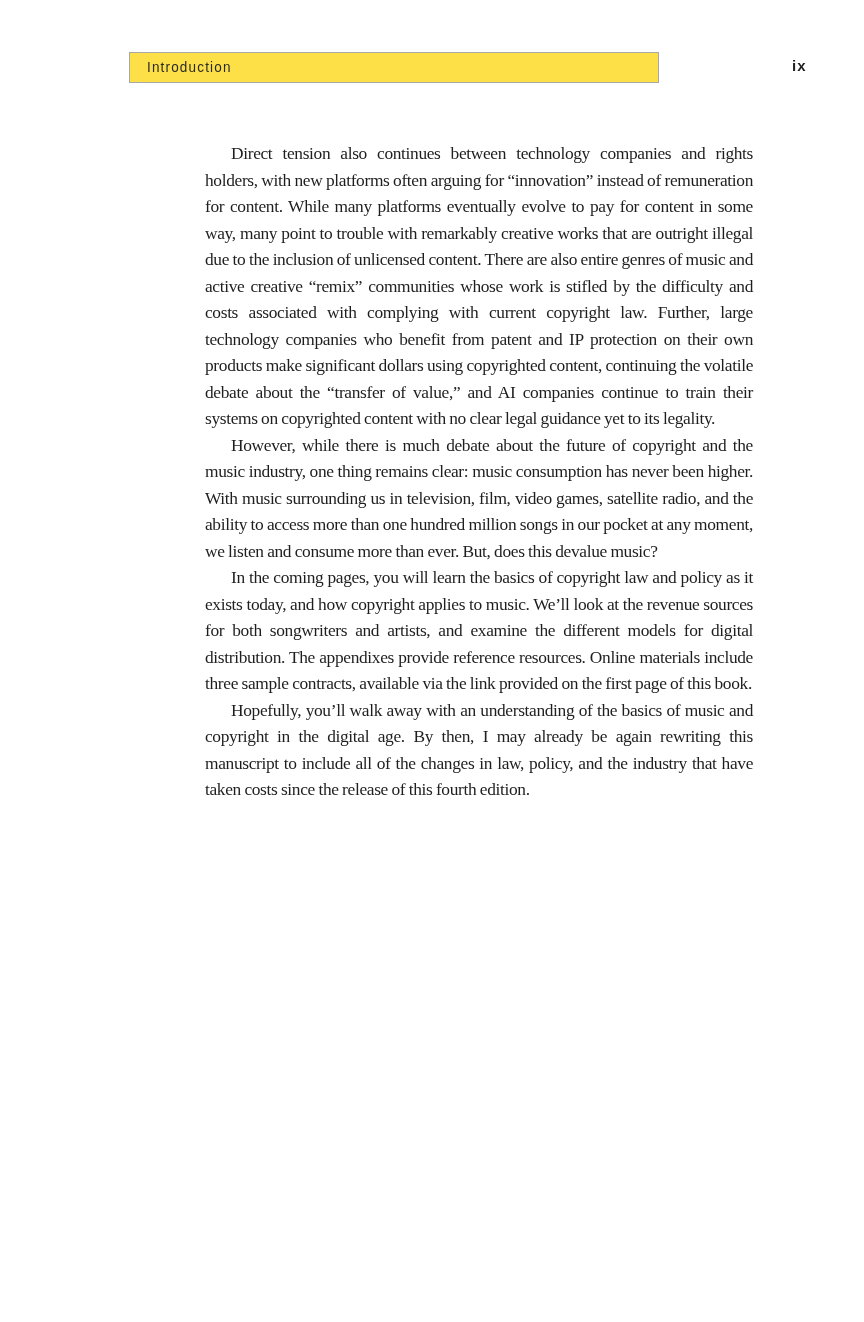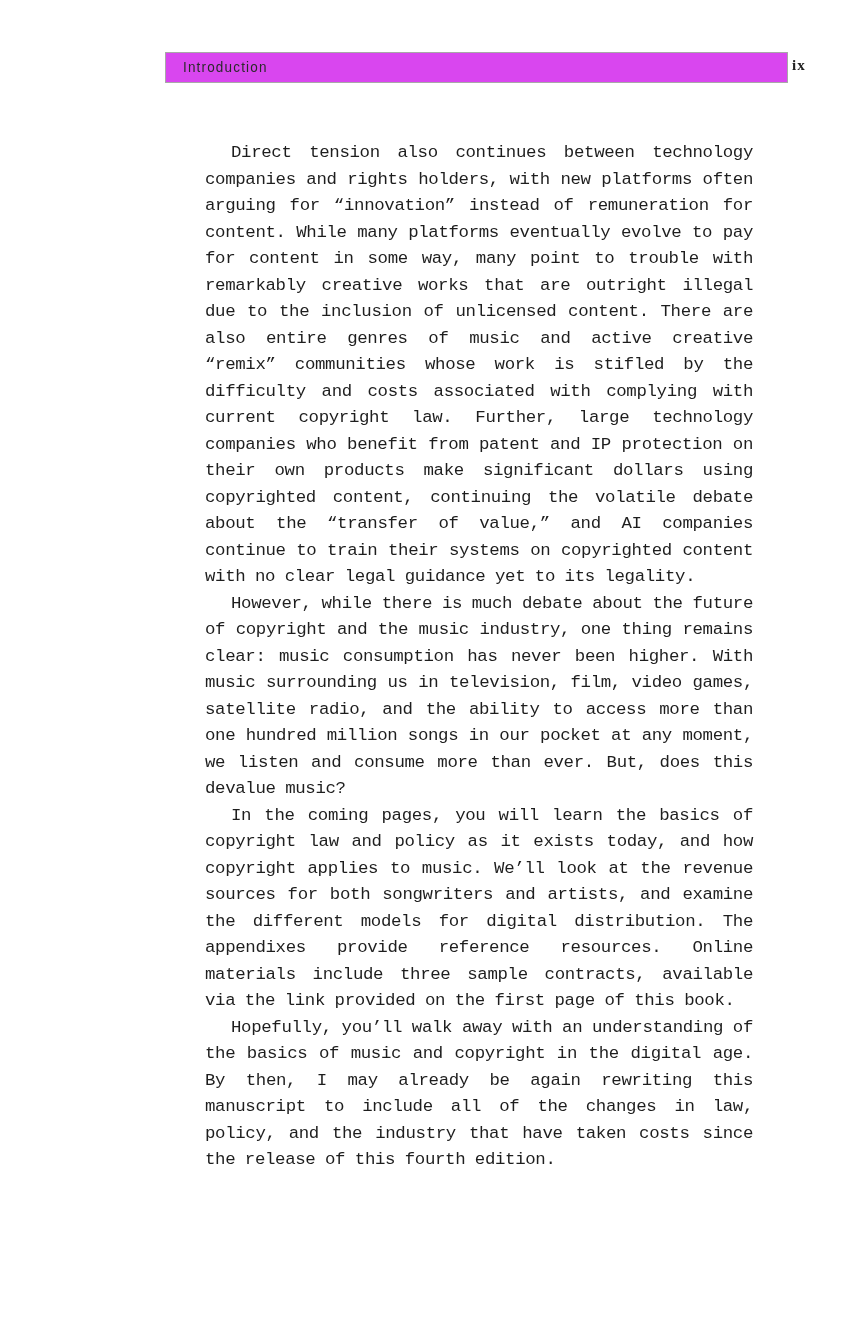--- a/index.html
+++ b/index.html
@@ -1,33 +1,33 @@
 <!DOCTYPE html>
 <html><head>
 <meta charset="utf-8">
 <style>
   html, body { margin: 0; padding: 0; background: #ffffff; }
   body { width: 864px; height: 1322px; position: relative; overflow: hidden; }
   .running-head {
-    position: absolute; left: 129px; top: 52px; width: 623px; height: 31px;
-    border: 1px solid #a8a8a8; box-sizing: border-box; background: #d946ef; margin-left: 36px;
+    position: absolute; left: 129px; top: 52px; width: 530px; height: 31px;
+    border: 1px solid #a8a8a8; box-sizing: border-box; background: #fde047;
   }
   .running-head-title {
     position: absolute; left: 17px; top: 5px;
     font-family: "Liberation Sans", sans-serif; font-size: 15px;
     letter-spacing: 1.3px; color: #2a2a2a; transform: scaleX(0.9); transform-origin: left center;
   }
   .page-number {
     position: absolute; left: 792px; top: 57px;
-    font-family: Liberation Serif, serif; font-size: 15px; font-weight: bold;
+    font-family: Liberation Sans, sans-serif; font-size: 15px; font-weight: bold;
     letter-spacing: 1px; color: #222;
   }
   .body-text {
     position: absolute; left: 205px; top: 140px; width: 548px;
-    font-family: Liberation Mono, monospace; font-size: 17.4px; line-height: 26.5px;
+    font-family: Liberation Serif, serif; font-size: 17.4px; line-height: 26.5px;
     color: #1e1e1e;
   }
   .para { margin: 0; text-align: justify; text-indent: 26px; hyphens: none; }
   .para.sq { letter-spacing: -0.35px; word-spacing: -0.5px; }
 </style>
 </head>
 <body>
 
 <div class="running-head">
   <span class="running-head-title">Introduction</span>

